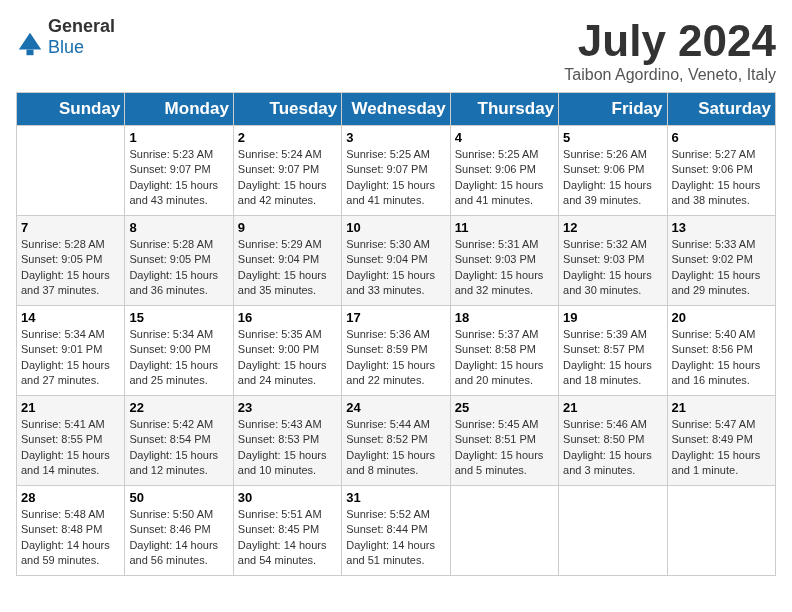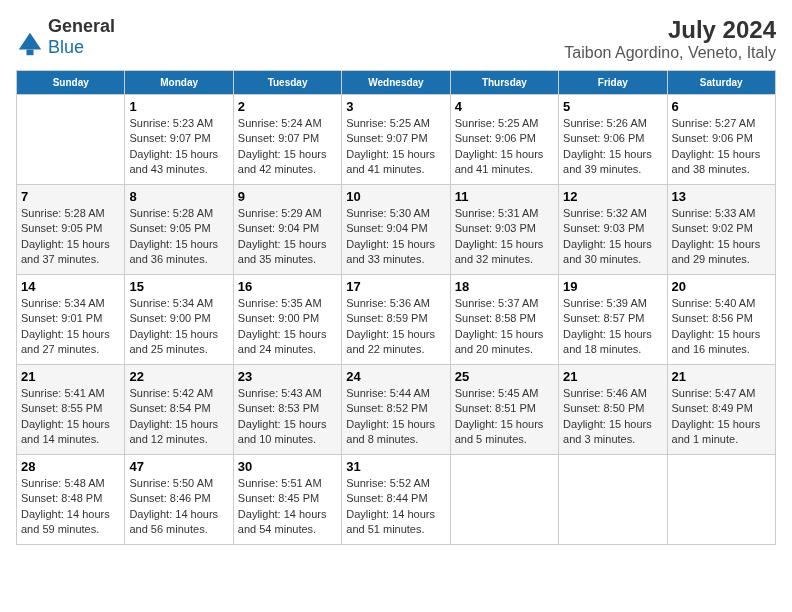--- a/index.html
+++ b/index.html
@@ -32,39 +32,39 @@
       color: #1a6faf;
     }
     .logo-icon {
       width: 28px;
       height: 28px;
     }
     .title-area {
       text-align: right;
     }
     .month-title {
-      font-size: 24px;
+      font-size: 44px;
       font-weight: bold;
       color: #333;
     }
     .location-title {
       font-size: 16px;
       color: #555;
     }
     .calendar-table {
       width: 100%;
       border-collapse: collapse;
       font-size: 11px;
     }
     .calendar-table th {
       background-color: #1a6faf;
       color: #fff;
       padding: 6px 4px;
-      text-align: center;
-      font-size: 10px;
+      text-align: right;
+      font-size: 17px;
       border: 1px solid #ccc;
     }
     .calendar-table td {
       border: 1px solid #ccc;
       vertical-align: top;
       padding: 4px;
       height: 90px;
       width: 108px;
       background: #fff;
     }
@@ -235,21 +235,21 @@
           <div class="day-number">21</div>
           <div class="day-info">Sunrise: 5:47 AM<br>Sunset: 8:49 PM<br>Daylight: 15 hours and 1 minute.</div>
         </td>
       </tr>
       <tr>
         <td>
           <div class="day-number">28</div>
           <div class="day-info">Sunrise: 5:48 AM<br>Sunset: 8:48 PM<br>Daylight: 14 hours and 59 minutes.</div>
         </td>
         <td>
-          <div class="day-number">47</div>
+          <div class="day-number">50</div>
           <div class="day-info">Sunrise: 5:50 AM<br>Sunset: 8:46 PM<br>Daylight: 14 hours and 56 minutes.</div>
         </td>
         <td>
           <div class="day-number">30</div>
           <div class="day-info">Sunrise: 5:51 AM<br>Sunset: 8:45 PM<br>Daylight: 14 hours and 54 minutes.</div>
         </td>
         <td>
           <div class="day-number">31</div>
           <div class="day-info">Sunrise: 5:52 AM<br>Sunset: 8:44 PM<br>Daylight: 14 hours and 51 minutes.</div>
         </td>

